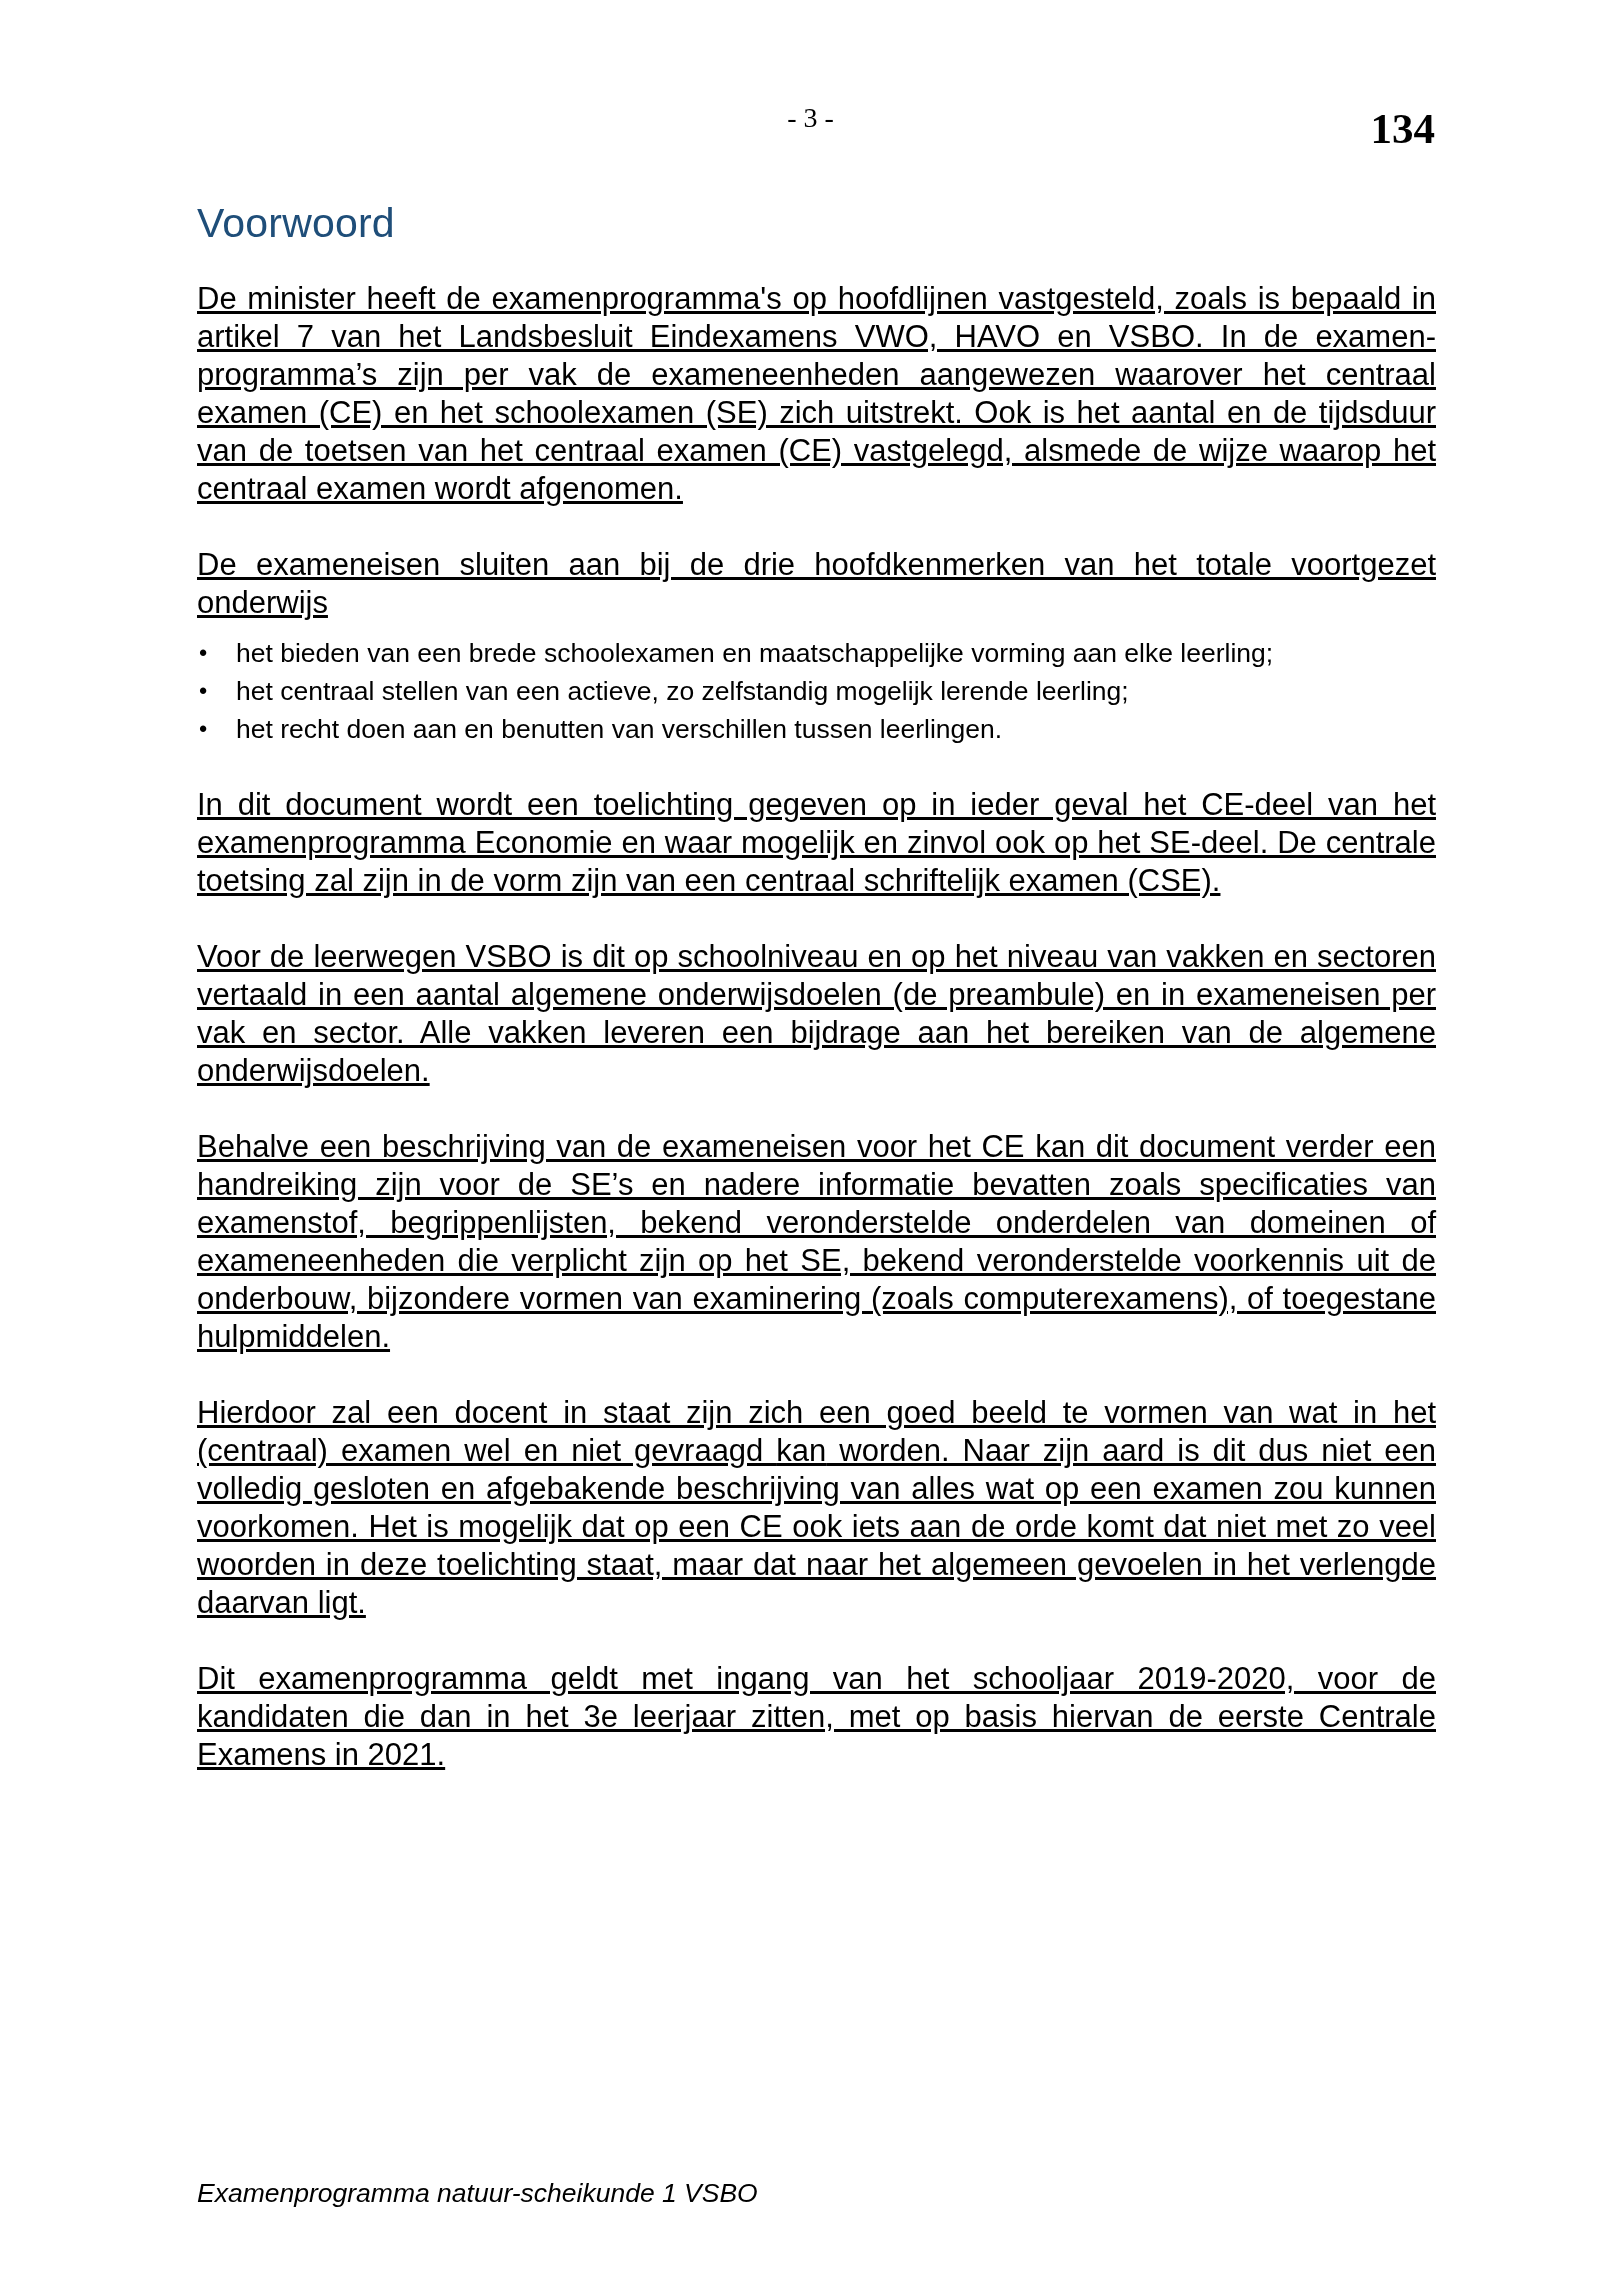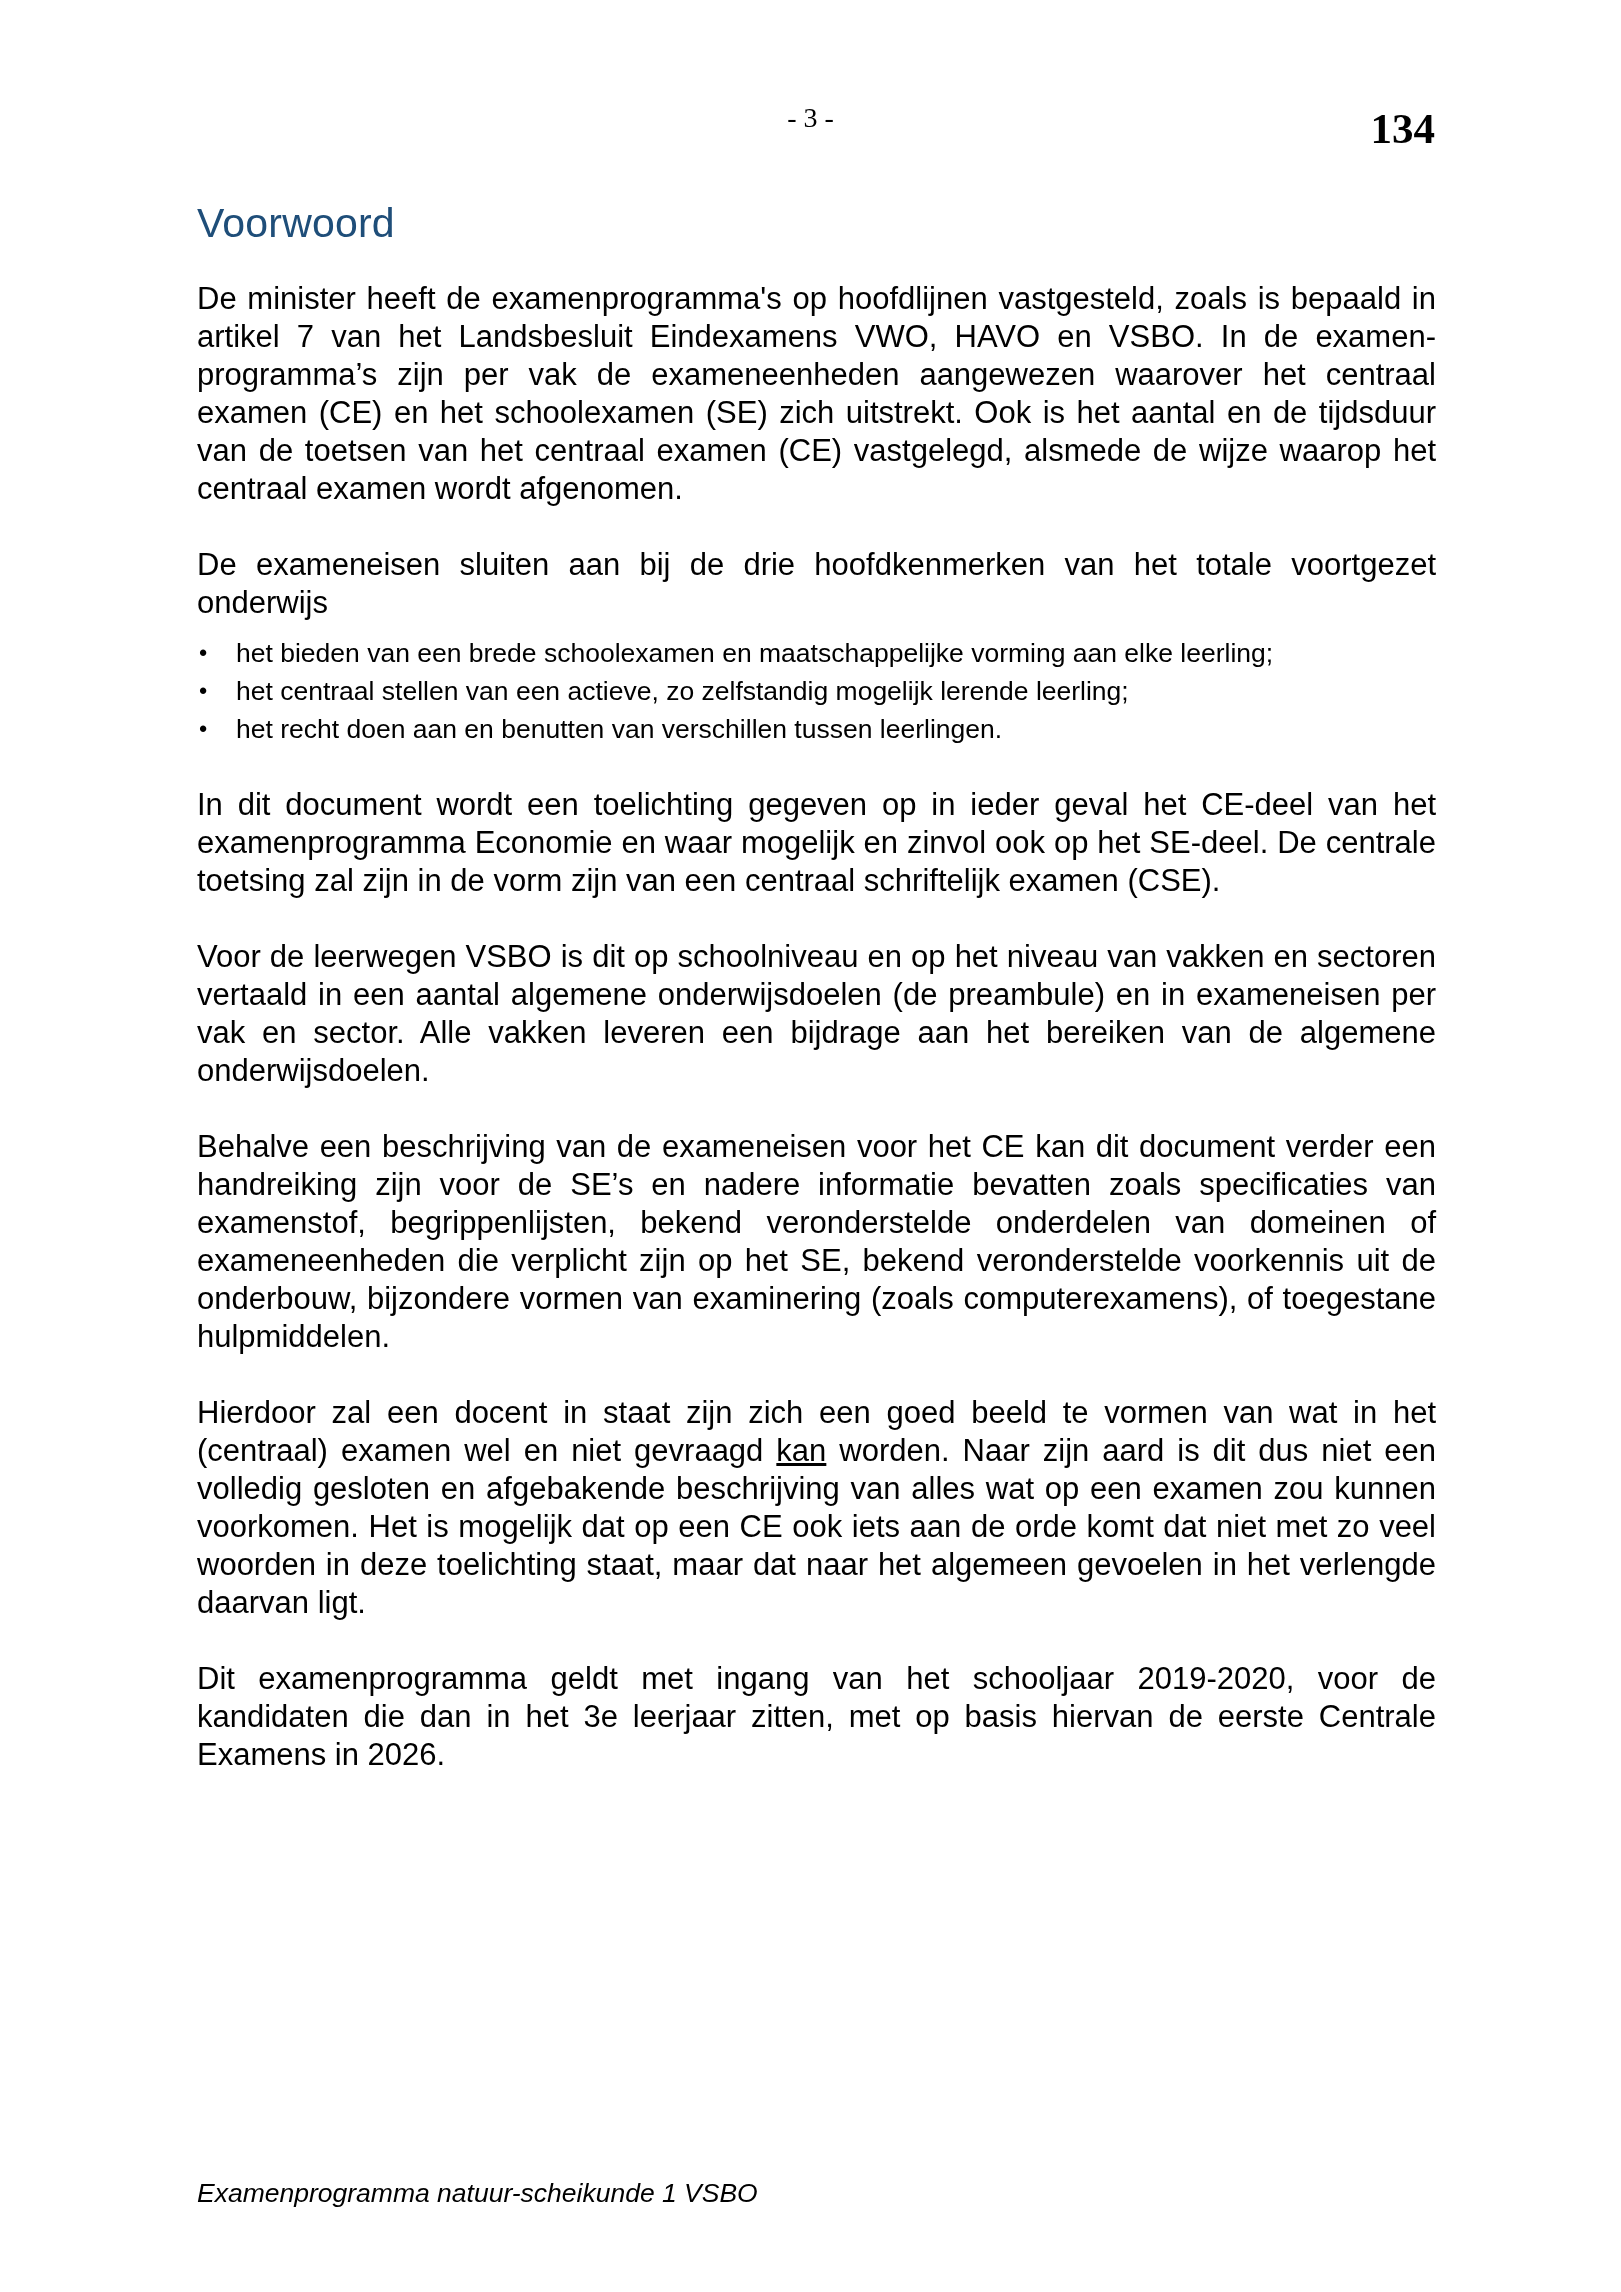--- a/index.html
+++ b/index.html
@@ -14,21 +14,21 @@
   }
   .content {
     position: absolute; left: 197px; top: 194px; width: 1239px;
     font-family: "Liberation Sans", sans-serif; color: #000;
   }
   h1 {
     margin: 0 0 27.4px 0; font-size: 41px; font-weight: normal; color: #1f4e79;
     line-height: 59px; letter-spacing: 0.2px;
   }
   p {
-    margin: 0 0 38px 0; font-size: 31px; line-height: 38px; text-align: justify;
+    margin: 0 0 38px 0; font-size: 31px; line-height: 38px; text-align: justify; text-decoration: underline;
   }
   p.intro-bullets { margin-bottom: 12px; }
   ul {
     margin: 0 0 38px 0; padding: 0; list-style: none;
   }
   ul li {
     position: relative; padding-left: 39px; font-size: 26.5px; line-height: 38px;
   }
   ul li .bullet {
     position: absolute; left: 2px; top: 0; font-size: 23.5px;
@@ -65,17 +65,17 @@
       <span>het recht doen aan en benutten van verschillen tussen leerlingen.</span>
     </li>
   </ul>
 
   <p>In dit document wordt een toelichting gegeven op in ieder geval het CE-deel van het examenprogramma Economie en waar mogelijk en zinvol ook op het SE-deel. De centrale toetsing zal zijn in de vorm zijn van een centraal schriftelijk examen (CSE).</p>
   <p>Voor de leerwegen VSBO is dit op schoolniveau en op het niveau van vakken en sectoren vertaald in een aantal algemene onderwijsdoelen (de preambule) en in exameneisen per vak en sector. Alle vakken leveren een bijdrage aan het bereiken van de algemene onderwijsdoelen.</p>
   <p>Behalve een beschrijving van de exameneisen voor het CE kan dit document verder een handreiking zijn voor de SE’s en nadere informatie bevatten zoals specificaties van examenstof, begrippenlijsten, bekend veronderstelde onderdelen van domeinen of exameneenheden die verplicht zijn op het SE, bekend veronderstelde voorkennis uit de onderbouw, bijzondere vormen van examinering (zoals computerexamens), of toegestane hulpmiddelen.</p>
 
   <p><span>Hierdoor zal een docent in staat zijn zich een goed beeld te vormen van wat in het (centraal) examen wel en niet gevraagd </span><u>kan</u><span> worden. Naar zijn aard is dit dus niet een volledig gesloten en afgebakende beschrijving van alles wat op een examen zou kunnen voorkomen. Het is mogelijk dat op een CE ook iets aan de orde komt dat niet met zo veel woorden in deze toelichting staat, maar dat naar het algemeen gevoelen in het verlengde daarvan ligt.</span></p>
 
-  <p>Dit examenprogramma geldt met ingang van het schooljaar 2019-2020, voor de kandidaten die dan in het 3e leerjaar zitten, met op basis hiervan de eerste Centrale Examens in 2026.</p>
+  <p>Dit examenprogramma geldt met ingang van het schooljaar 2019-2020, voor de kandidaten die dan in het 3e leerjaar zitten, met op basis hiervan de eerste Centrale Examens in 2021.</p>
 </div>
 
 <div class="footer">Examenprogramma natuur-scheikunde 1 VSBO</div>
 
 
 </body></html>

